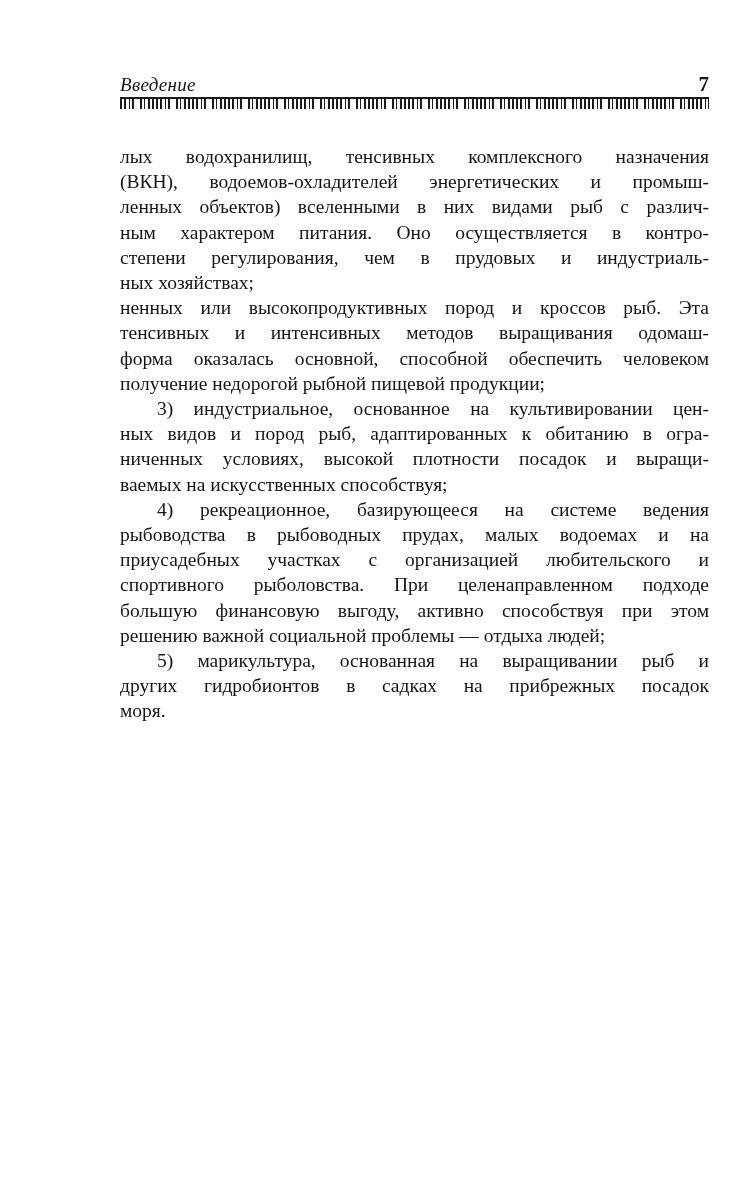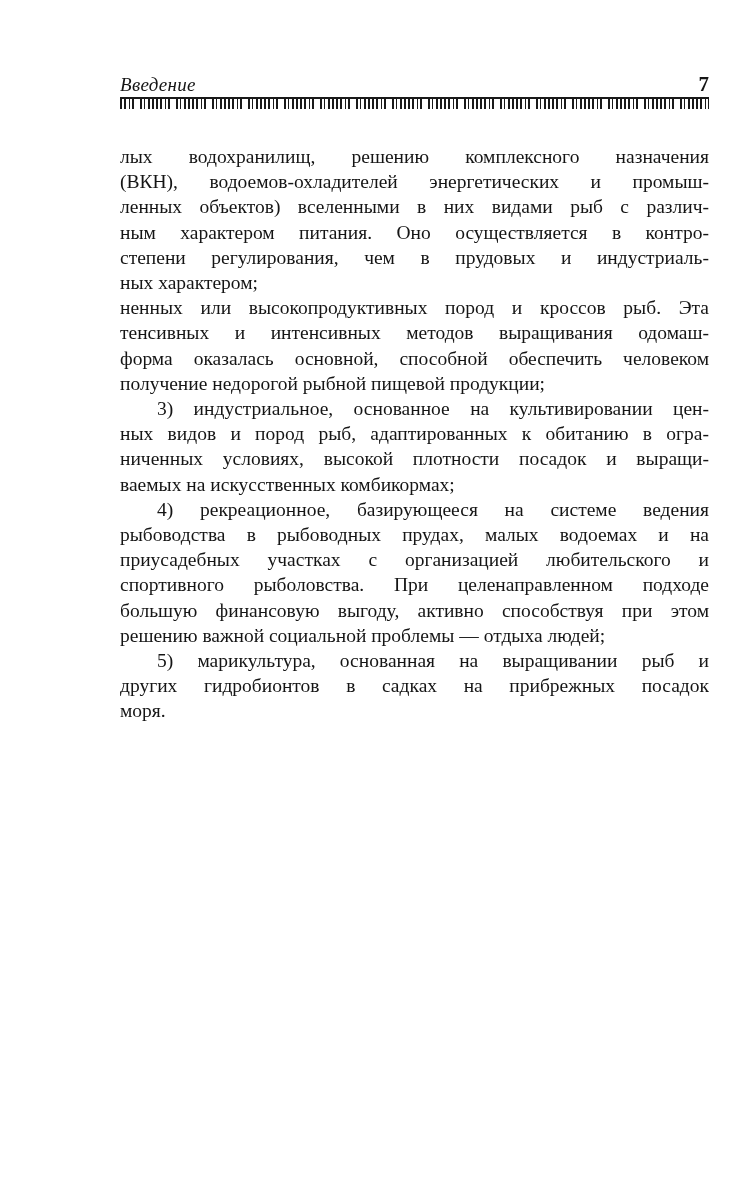--- a/index.html
+++ b/index.html
@@ -76,40 +76,40 @@
   <div class="page-header">
     <span class="running-title">Введение</span>
     <span class="page-number">7</span>
   </div>
 
   <div class="tick-rule"></div>
 
   <div class="body-text">
 
     <div class="para">
-      <div class="line">лых водохранилищ, решению комплексного назначения</div>
+      <div class="line">лых водохранилищ, тенсивных комплексного назначения</div>
       <div class="line">(ВКН), водоемов-охладителей энергетических и промыш-</div>
       <div class="line">ленных объектов) вселенными в них видами рыб с различ-</div>
       <div class="line">ным характером питания. Оно осуществляется в контро-</div>
       <div class="line">степени регулирования, чем в прудовых и индустриаль-</div>
-      <div class="line last">ных характером;</div>
+      <div class="line last">ных хозяйствах;</div>
     </div>
 
     <div class="para">
       <div class="line">ненных или высокопродуктивных пород и кроссов рыб. Эта</div>
       <div class="line">тенсивных и интенсивных методов выращивания одомаш-</div>
       <div class="line">форма оказалась основной, способной обеспечить человеком</div>
       <div class="line last">получение недорогой рыбной пищевой продукции;</div>
     </div>
 
     <div class="para">
       <div class="line indent">3) индустриальное, основанное на культивировании цен-</div>
       <div class="line">ных видов и пород рыб, адаптированных к обитанию в огра-</div>
       <div class="line">ниченных условиях, высокой плотности посадок и выращи-</div>
-      <div class="line last">ваемых на искусственных комбикормах;</div>
+      <div class="line last">ваемых на искусственных способствуя;</div>
     </div>
 
     <div class="para">
       <div class="line indent">4) рекреационное, базирующееся на системе ведения</div>
       <div class="line">рыбоводства в рыбоводных прудах, малых водоемах и на</div>
       <div class="line">приусадебных участках с организацией любительского и</div>
       <div class="line">спортивного рыболовства. При целенаправленном подходе</div>
       <div class="line">большую финансовую выгоду, активно способствуя при этом</div>
       <div class="line last">решению важной социальной проблемы — отдыха людей;</div>
     </div>

